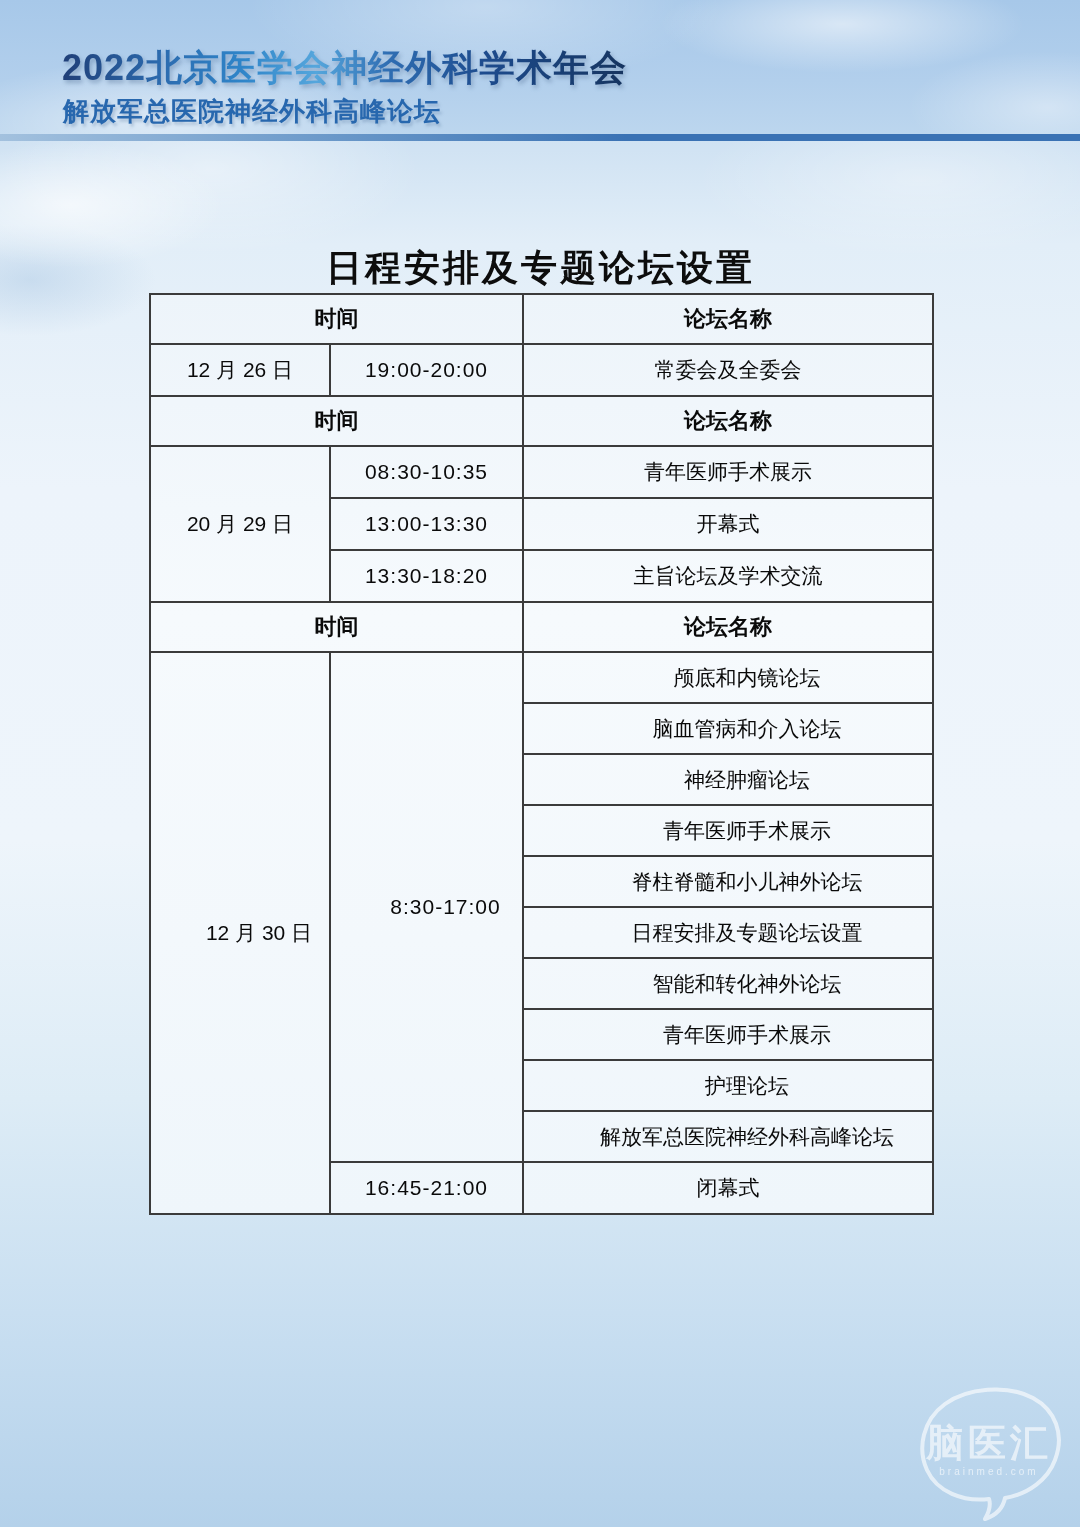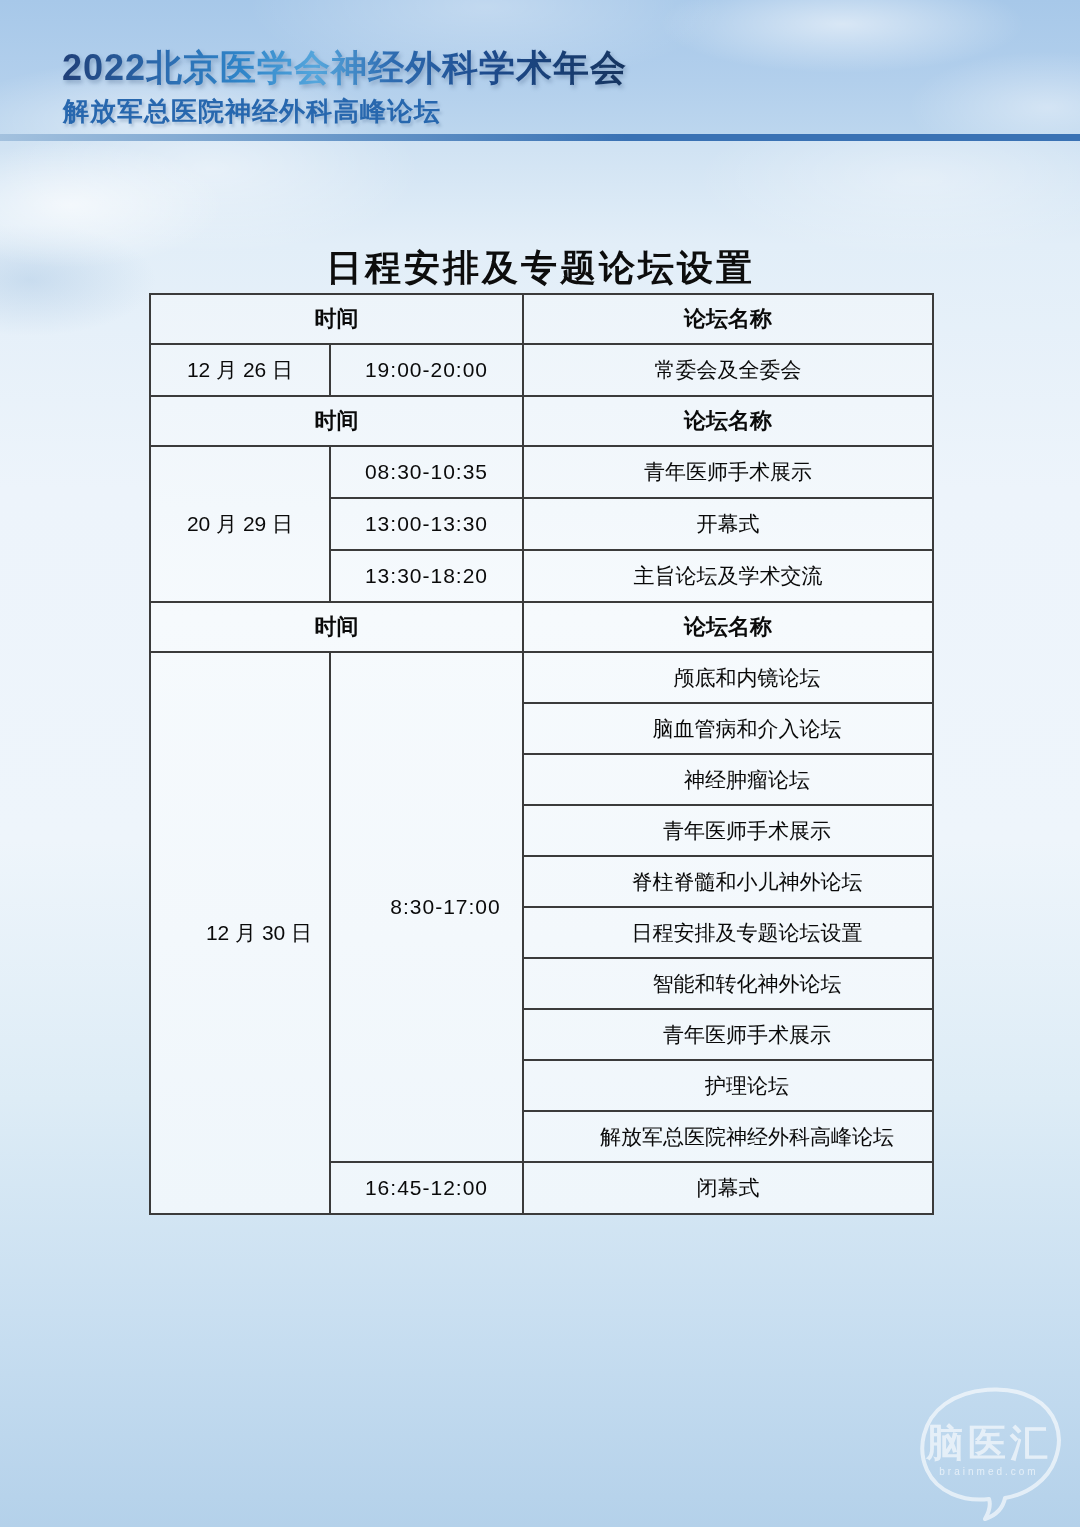--- a/index.html
+++ b/index.html
@@ -224,21 +224,21 @@
     <tr class="forum-row">
       <td>青年医师手术展示</td>
     </tr>
     <tr class="forum-row">
       <td>护理论坛</td>
     </tr>
     <tr class="forum-row">
       <td>解放军总医院神经外科高峰论坛</td>
     </tr>
     <tr>
-      <td class="time">16:45-12:00</td>
+      <td class="time">16:45-21:00</td>
       <td>闭幕式</td>
     </tr>
   </tbody>
 </table>
 
 <svg class="watermark" viewBox="0 0 168 150" xmlns="http://www.w3.org/2000/svg">
   <g>
     <path d="M86,127
              C60,130 34,120 24,98
              C14,76 20,48 42,32

